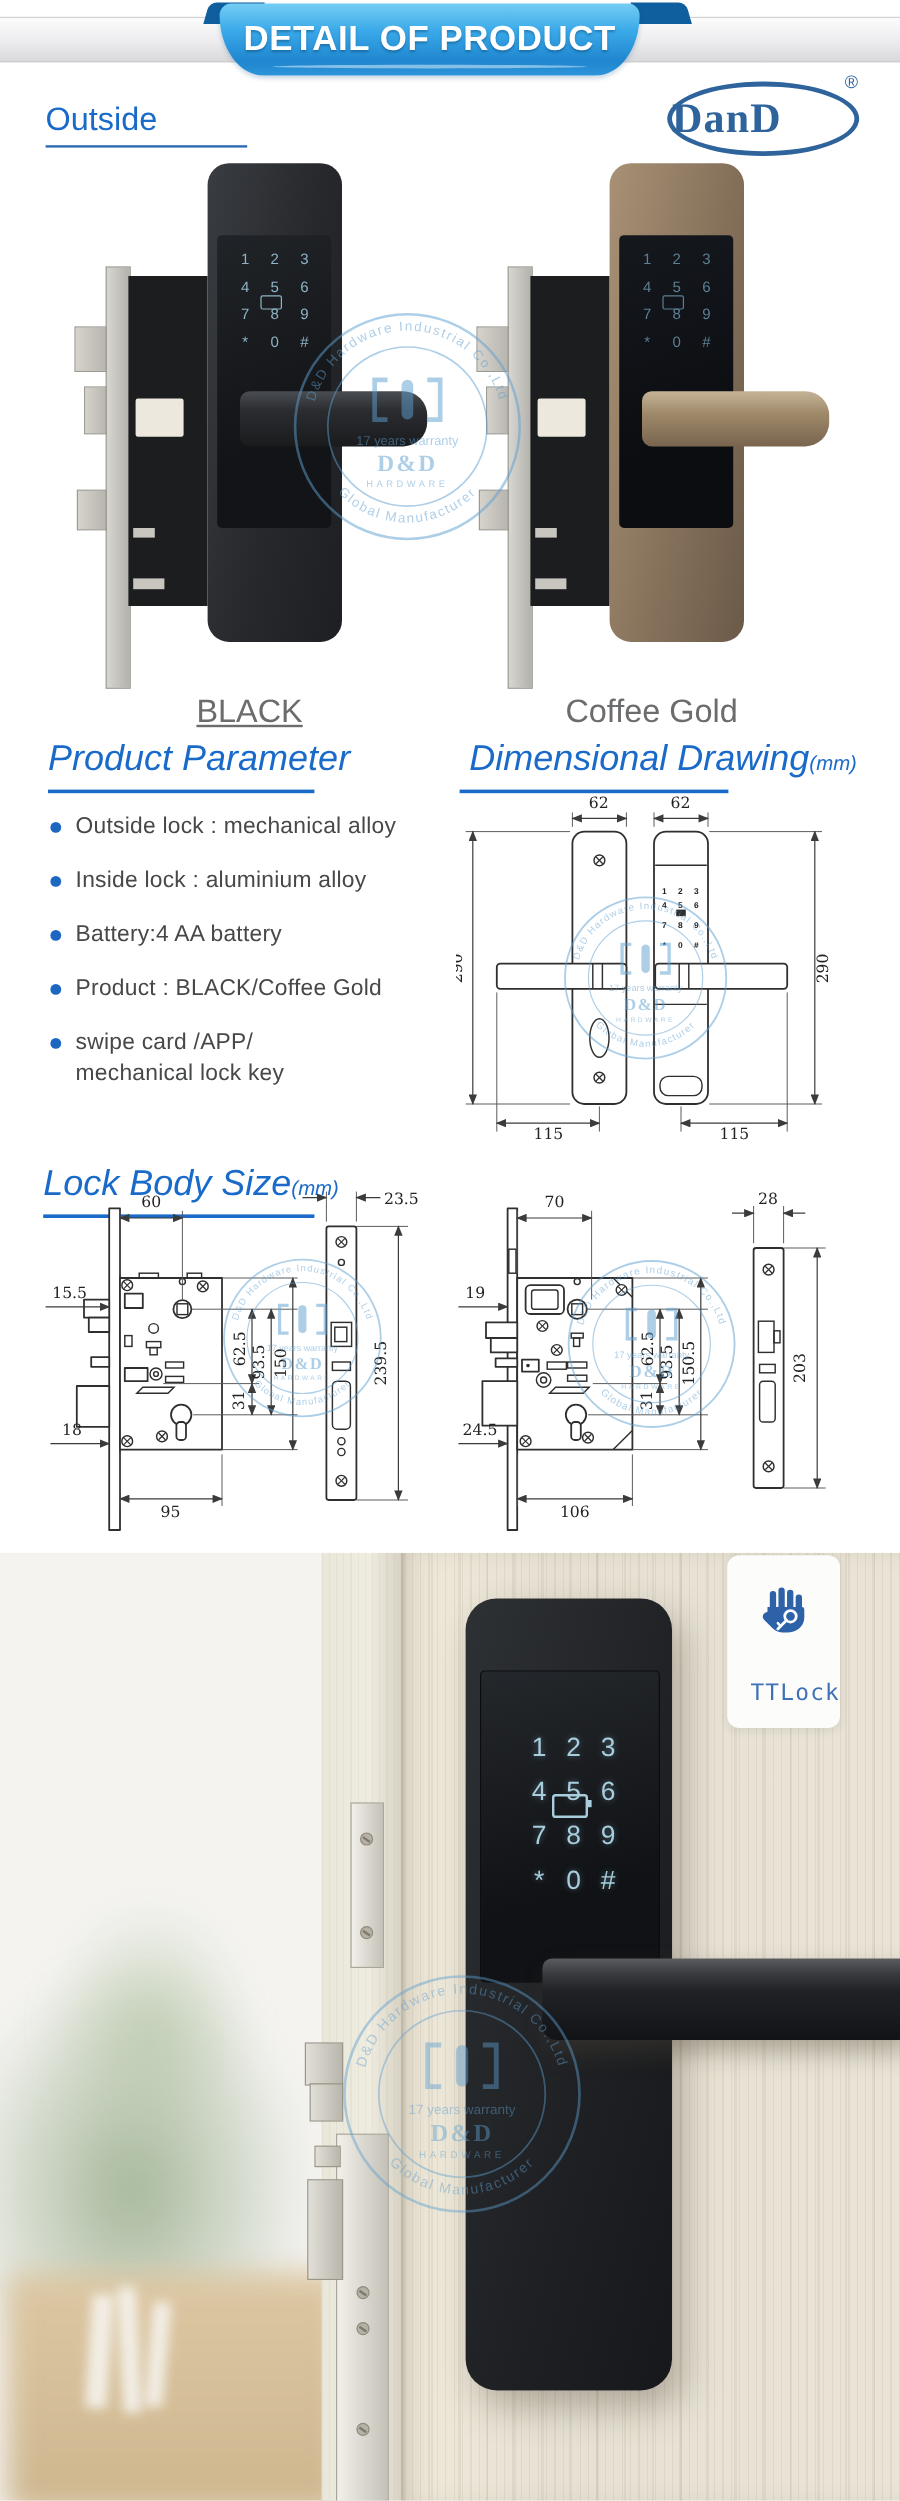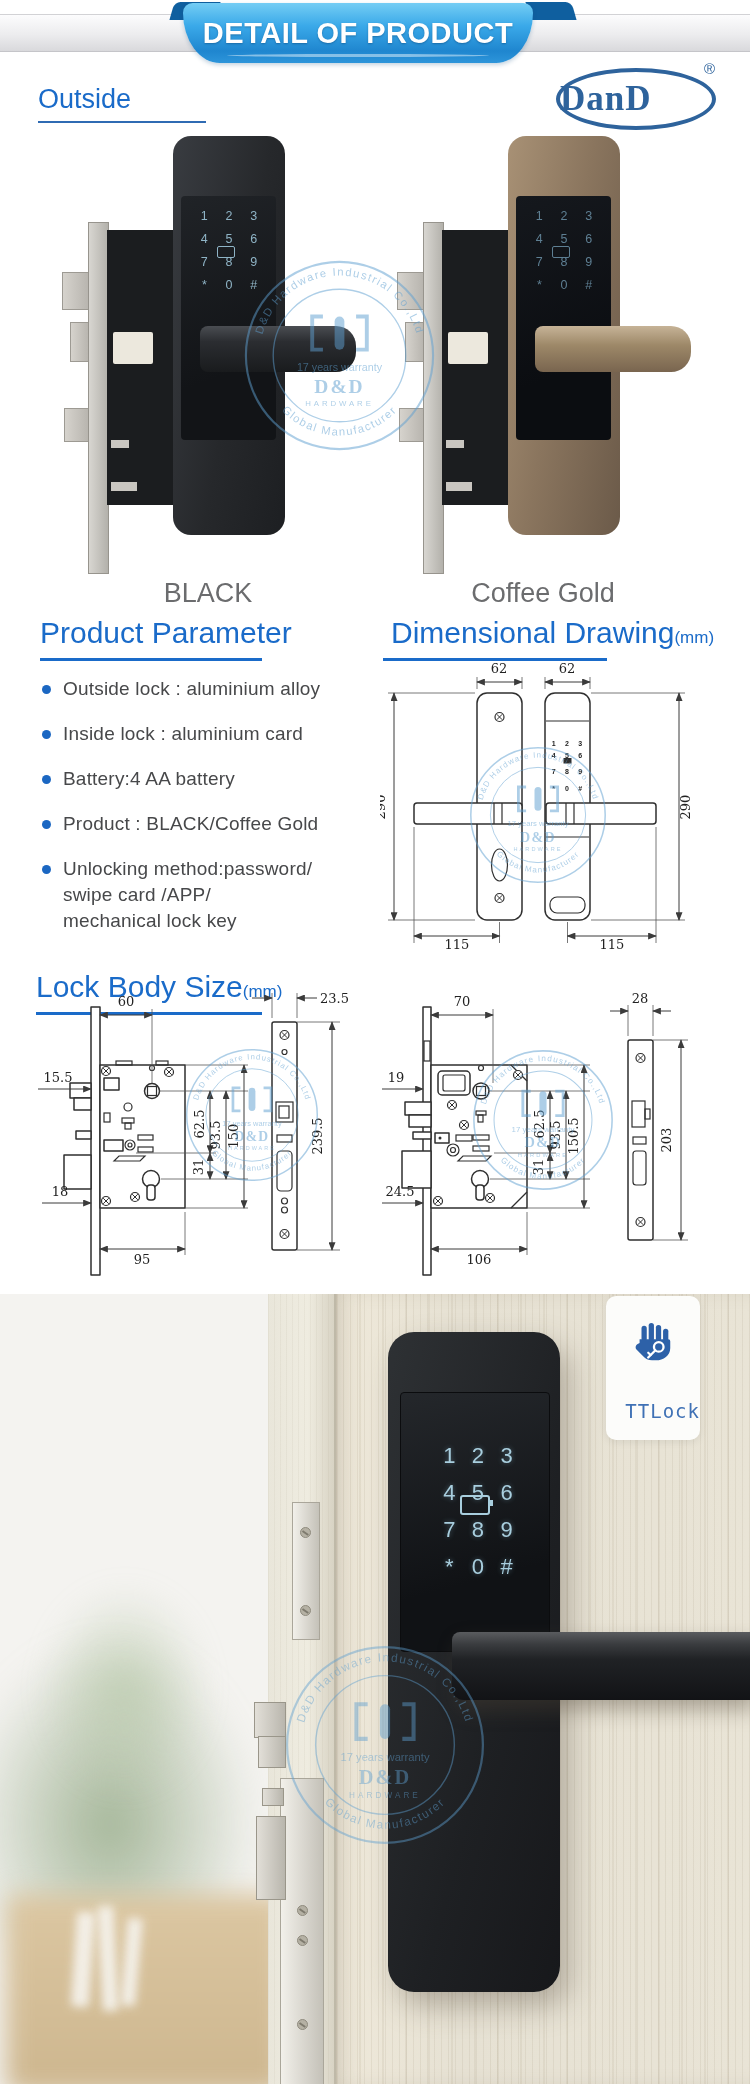--- a/index.html
+++ b/index.html
@@ -18,21 +18,21 @@
     display:flex;align-items:center;justify-content:center;
     box-shadow:0 2px 4px rgba(20,80,130,.25);}
   .ribbon:after{content:"";position:absolute;left:44px;right:44px;bottom:6px;height:3px;
     background:rgba(255,255,255,.45);border-radius:50%;}
   .ribbon-text{color:#fff;font-size:29px;font-weight:bold;letter-spacing:.5px;
     text-shadow:0 1px 2px rgba(0,40,80,.35);}
 
   
   .finish-title{position:absolute;left:38px;top:84px;font-size:27px;color:#1a6bc9;
     width:168px;padding-bottom:6px;border-bottom:2px solid #2f6bb3;}
-  .sec-title{position:absolute;font-size:30px;color:#1a6bc9;white-space:nowrap;}
+  .sec-title{position:absolute;font-size:30px;color:#1a6bc9;white-space:nowrap;font-style:italic;}
   .sec-title .unit{font-size:17px;}
   .sec-underline{position:absolute;height:3px;background:#1a6bc9;}
 
   
   .logo{position:absolute;left:556px;top:68px;width:152px;height:54px;
     border:4px solid #2e639c;border-radius:50%;display:flex;align-items:center;}
   .logo-text{font-family:"Liberation Serif",serif;font-weight:bold;font-size:35px;color:#2e639c;letter-spacing:1px;}
   .logo-r{position:absolute;left:704px;top:60px;font-size:15px;color:#2e639c;}
 
   
@@ -236,57 +236,56 @@
   <g class="wm-mono">
     <path d="M83,60 h-11 v34 h11"></path>
       <path d="M117,60 h11 v34 h-11"></path>
       <rect x="95" y="60" width="10" height="34" rx="5"></rect>
   </g>
   <text class="wm-warranty" x="100" y="116">17 years warranty</text>
   <text class="wm-dd" x="100" y="138">D&amp;D</text>
   <text class="wm-hw" x="100" y="152">HARDWARE</text>
 </svg>
 
-<div class="caption" style="left:60px;">BLACK</div>
+<div class="caption" style="left:60px;text-decoration:underline;">BLACK</div>
 <div class="caption" style="left:395px;text-align:center;">Coffee Gold</div>
 
 <div class="sec-title" style="left:40px;top:616px;">
   <span>Product Parameter</span>
 </div>
 <div class="sec-underline" style="left:40px;top:658px;width:222px;"></div>
 
 <ul class="params">
   <li>
       <span class="dot"></span>
     <div class="ptext">
-        <span>Outside lock : aluminium alloy</span>
+        <span>Outside lock : mechanical alloy</span>
       </div>
     </li>
   <li>
       <span class="dot"></span>
     <div class="ptext">
-        <span>Inside lock : aluminium card</span>
+        <span>Inside lock : aluminium alloy</span>
       </div>
     </li>
   <li>
       <span class="dot"></span>
     <div class="ptext">
         <span>Battery:4 AA battery</span>
       </div>
     </li>
   <li>
       <span class="dot"></span>
     <div class="ptext">
         <span>Product : BLACK/Coffee Gold</span>
       </div>
     </li>
   <li>
       <span class="dot"></span>
     <div class="ptext">
-      <span>Unlocking method:password/</span>
       <span>swipe card /APP/</span>
       <span>mechanical lock key</span>
     </div>
     </li>
 </ul>
 
 <div class="sec-title" style="left:391px;top:616px;">
   <span>Dimensional Drawing</span><span class="unit">(mm)</span>
 </div>
 <div class="sec-underline" style="left:383px;top:658px;width:224px;"></div>

